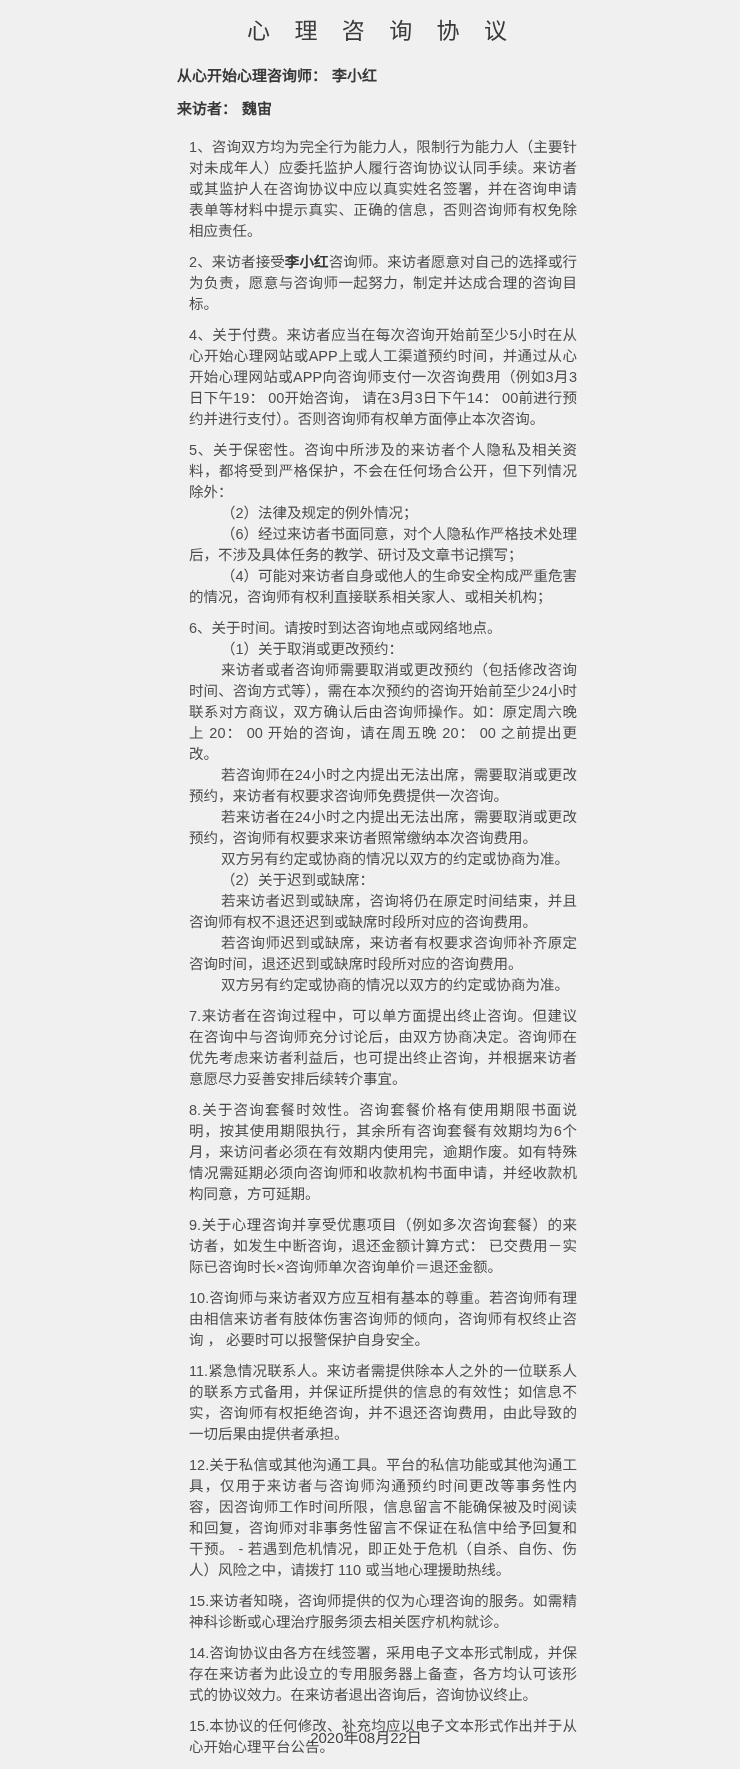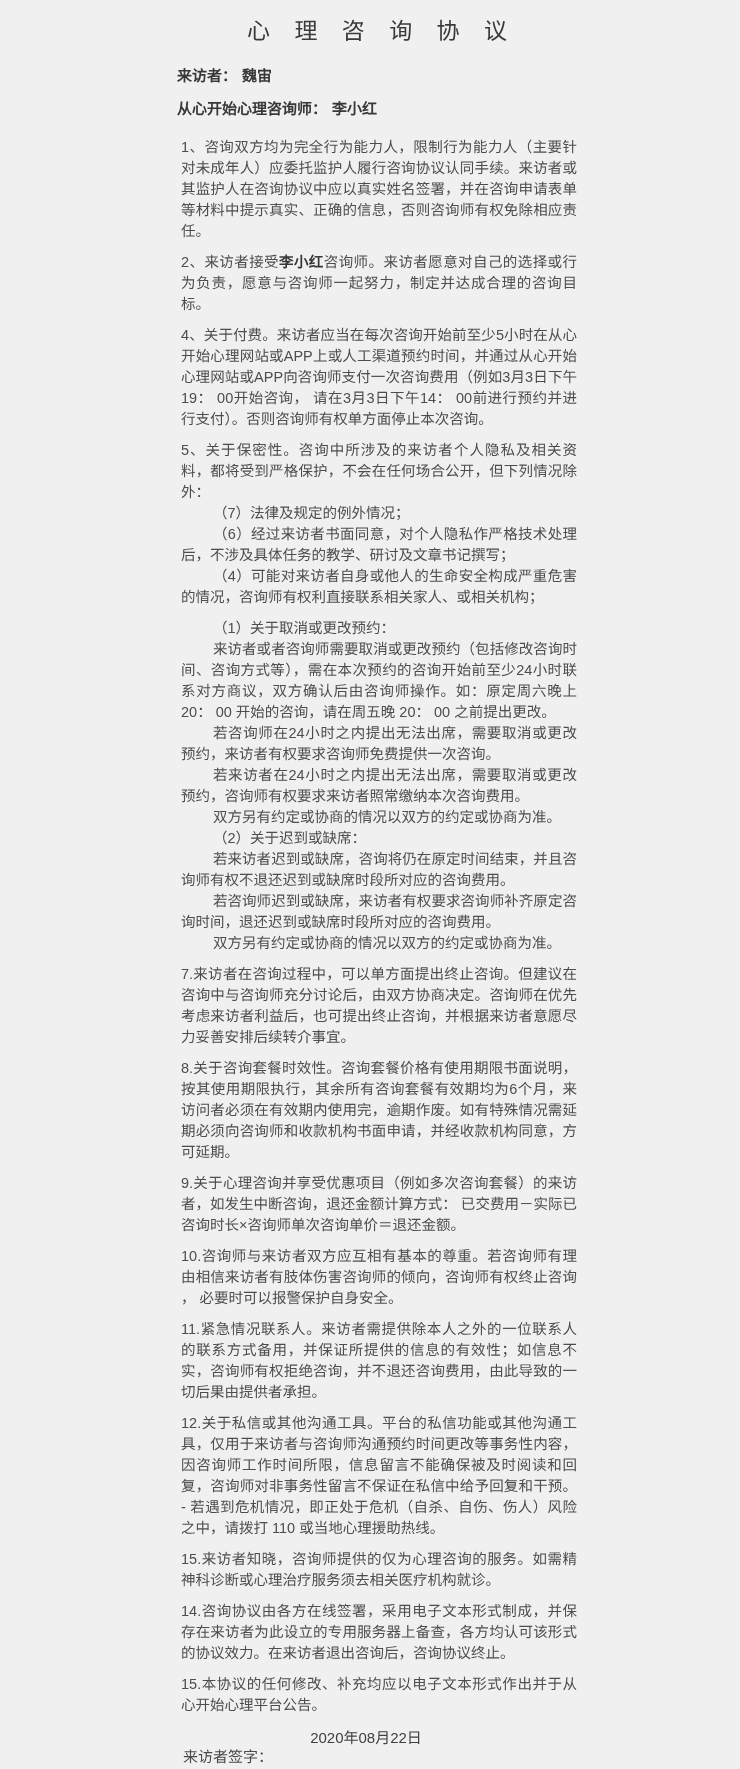--- a/index.html
+++ b/index.html
@@ -29,21 +29,21 @@
   }
   .party-line {
     font-size: 15px;
     font-weight: bold;
     color: #383838;
     margin: 0 0 13px 0;
     line-height: 20px;
   }
   .party-line .name { margin-left: 5px; }
   .clauses { margin-top: 18px; }
-  .clause { margin: 0 0 10px 4px; }
+  .clause { margin: 0 0 10px 12px; }
   .para {
     margin: 0;
     font-size: 14.5px;
     line-height: 21px;
     text-align: justify;
     color: #4d4d4d;
   }
   .para.indent { text-indent: 2.2em; }
   .para .b { font-weight: bold; color: #383838; }
   .sig-label {
@@ -74,44 +74,45 @@
   }
 </style>
 </head>
 <body>
 
 <div class="page">
 
   <h1 class="doc-title">心 理 咨 询 协 议</h1>
 
   <p class="party-line">
-    <span>来访者：</span><span class="name">魏宙</span>
+    <span>从心开始心理咨询师：</span><span class="name">李小红</span>
   </p>
 
   <p class="party-line">
-    <span>从心开始心理咨询师：</span><span class="name">李小红</span>
+    <span>来访者：</span><span class="name">魏宙</span>
   </p>
 
   <div class="clauses">
       <div class="clause">
         <p class="para"><span>1、咨询双方均为完全行为能力人，限制行为能力人（主要针对未成年人）应委托监护人履行咨询协议认同手续。来访者或其监护人在咨询协议中应以真实姓名签署，并在咨询申请表单等材料中提示真实、正确的信息，否则咨询师有权免除相应责任。</span></p>
       </div>
       <div class="clause">
         <p class="para"><span>2、来访者接受</span><span class="b">李小红</span><span>咨询师。来访者愿意对自己的选择或行为负责，愿意与咨询师一起努力，制定并达成合理的咨询目标。</span></p>
       </div>
       <div class="clause">
         <p class="para"><span>4、关于付费。来访者应当在每次咨询开始前至少5小时在从心开始心理网站或APP上或人工渠道预约时间，并通过从心开始心理网站或APP向咨询师支付一次咨询费用（例如3月3日下午19： 00开始咨询， 请在3月3日下午14： 00前进行预约并进行支付）。否则咨询师有权单方面停止本次咨询。</span></p>
       </div>
       <div class="clause">
         <p class="para"><span>5、关于保密性。咨询中所涉及的来访者个人隐私及相关资料，都将受到严格保护，不会在任何场合公开，但下列情况除外：</span></p>
-        <p class="para indent"><span>（7）法律及规定的例外情况；</span></p>
+        <p class="para indent"><span>（2）法律及规定的例外情况；</span></p>
         <p class="para indent"><span>（6）经过来访者书面同意，对个人隐私作严格技术处理后，不涉及具体任务的教学、研讨及文章书记撰写；</span></p>
         <p class="para indent"><span>（4）可能对来访者自身或他人的生命安全构成严重危害的情况，咨询师有权利直接联系相关家人、或相关机构；</span></p>
       </div>
       <div class="clause">
+        <p class="para"><span>6、关于时间。请按时到达咨询地点或网络地点。</span></p>
         <p class="para indent"><span>（1）关于取消或更改预约：</span></p>
         <p class="para indent"><span>来访者或者咨询师需要取消或更改预约（包括修改咨询时间、咨询方式等），需在本次预约的咨询开始前至少24小时联系对方商议，双方确认后由咨询师操作。如：原定周六晚上 20： 00 开始的咨询，请在周五晚 20： 00 之前提出更改。</span></p>
         <p class="para indent"><span>若咨询师在24小时之内提出无法出席，需要取消或更改预约，来访者有权要求咨询师免费提供一次咨询。</span></p>
         <p class="para indent"><span>若来访者在24小时之内提出无法出席，需要取消或更改预约，咨询师有权要求来访者照常缴纳本次咨询费用。</span></p>
         <p class="para indent"><span>双方另有约定或协商的情况以双方的约定或协商为准。</span></p>
         <p class="para indent"><span>（2）关于迟到或缺席：</span></p>
         <p class="para indent"><span>若来访者迟到或缺席，咨询将仍在原定时间结束，并且咨询师有权不退还迟到或缺席时段所对应的咨询费用。</span></p>
         <p class="para indent"><span>若咨询师迟到或缺席，来访者有权要求咨询师补齐原定咨询时间，退还迟到或缺席时段所对应的咨询费用。</span></p>
         <p class="para indent"><span>双方另有约定或协商的情况以双方的约定或协商为准。</span></p>
       </div>

